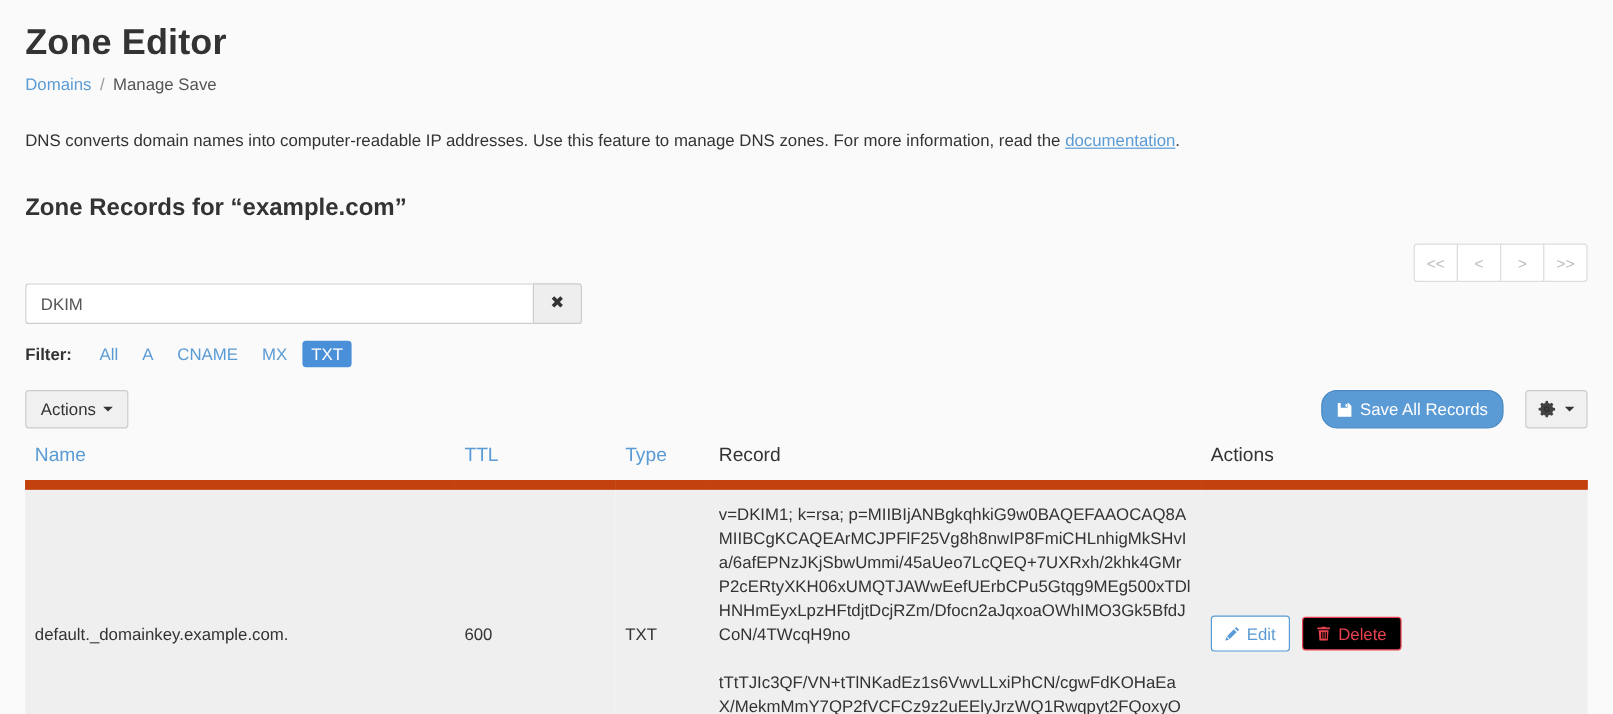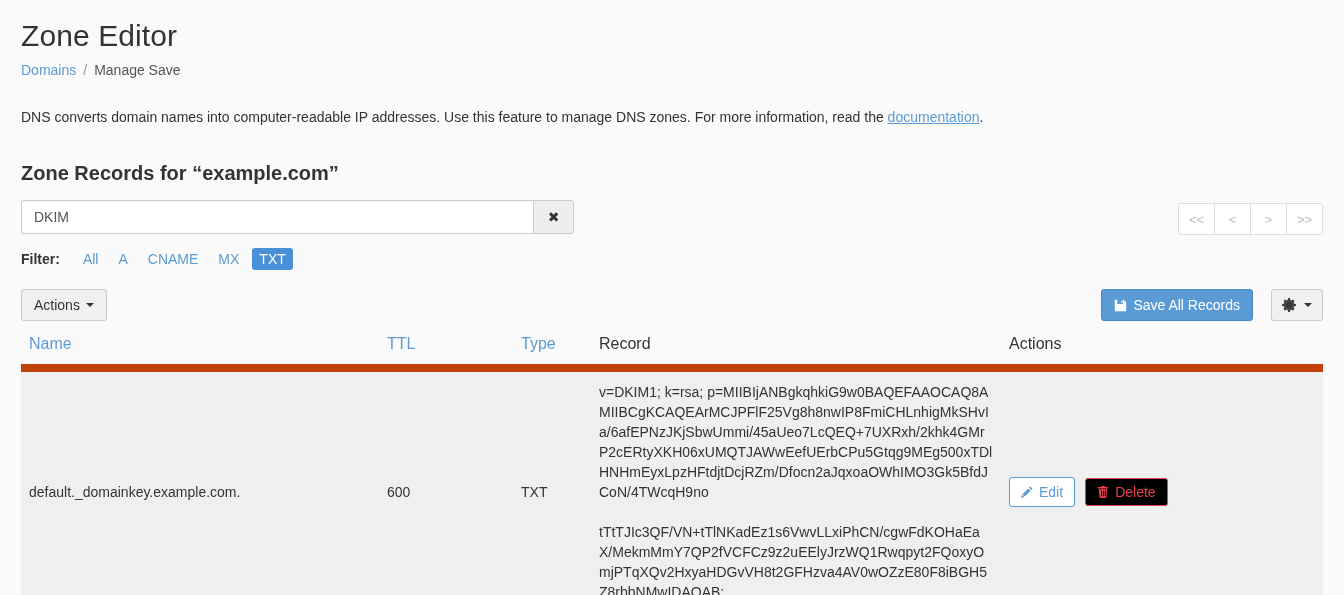--- a/index.html
+++ b/index.html
@@ -10,21 +10,21 @@
     background: #fafafa;
     font-family: "Liberation Sans", sans-serif;
     color: #333;
     -webkit-font-smoothing: antialiased;
   }
   .page { width: 1344px; padding: 0 21px; }
 
   
   .page-title {
     font-size: 30px;
-    font-weight: 400;
+    font-weight: 700;
     color: #333;
     margin: 0;
     padding-top: 16px;
     line-height: 1.3;
     letter-spacing: .1px;
   }
   .breadcrumb {
     margin: 6px 0 0 0;
     padding: 0;
     font-size: 14px;
@@ -65,21 +65,21 @@
   }
 
   
   .search-row {
     display: flex;
     align-items: flex-start;
     justify-content: space-between;
     margin-top: 14px;
   }
   .search-left { width: 478px; }
-  .input-group { display: flex; width: 553px; height: 34px; }
+  .input-group { display: flex; width: 464px; height: 34px; margin-top: 36px; }
   .search-input {
     flex: 1;
     height: 34px;
     border: 1px solid #ccc;
     border-right: none;
     border-radius: 3px 0 0 3px;
     padding: 6px 12px;
     font-size: 14px;
     font-family: "Liberation Sans", sans-serif;
     color: #555;
@@ -189,21 +189,21 @@
     margin-left: 6px;
     border-left: 4px solid transparent;
     border-right: 4px solid transparent;
     border-top: 4px solid currentColor;
   }
   .btn-group { display: flex; }
   .btn-group .btn { border-radius: 0; margin-left: -1px; }
   .btn-group .btn:first-child { border-radius: 3px 0 0 3px; margin-left: 0; }
   .btn-group .btn:last-child { border-radius: 0 3px 3px 0; }
   .toolbar-right { display: flex; align-items: center; }
-  .toolbar-right .btn-primary { margin-right: 9px; border-radius: 3px; }
+  .toolbar-right .btn-primary { margin-right: 9px; border-radius: 13px; }
   .split-caret { padding: 0 9px; }
   .gear-btn { margin-left: 9px; border-radius: 3px; padding: 0 10px; }
   .ico { display: inline-flex; margin-right: 6px; }
   .ico svg { display: block; }
 
   
   .table-wrap { margin-top: 14px; }
   table.records {
     width: 1302px;
     border-collapse: collapse;

